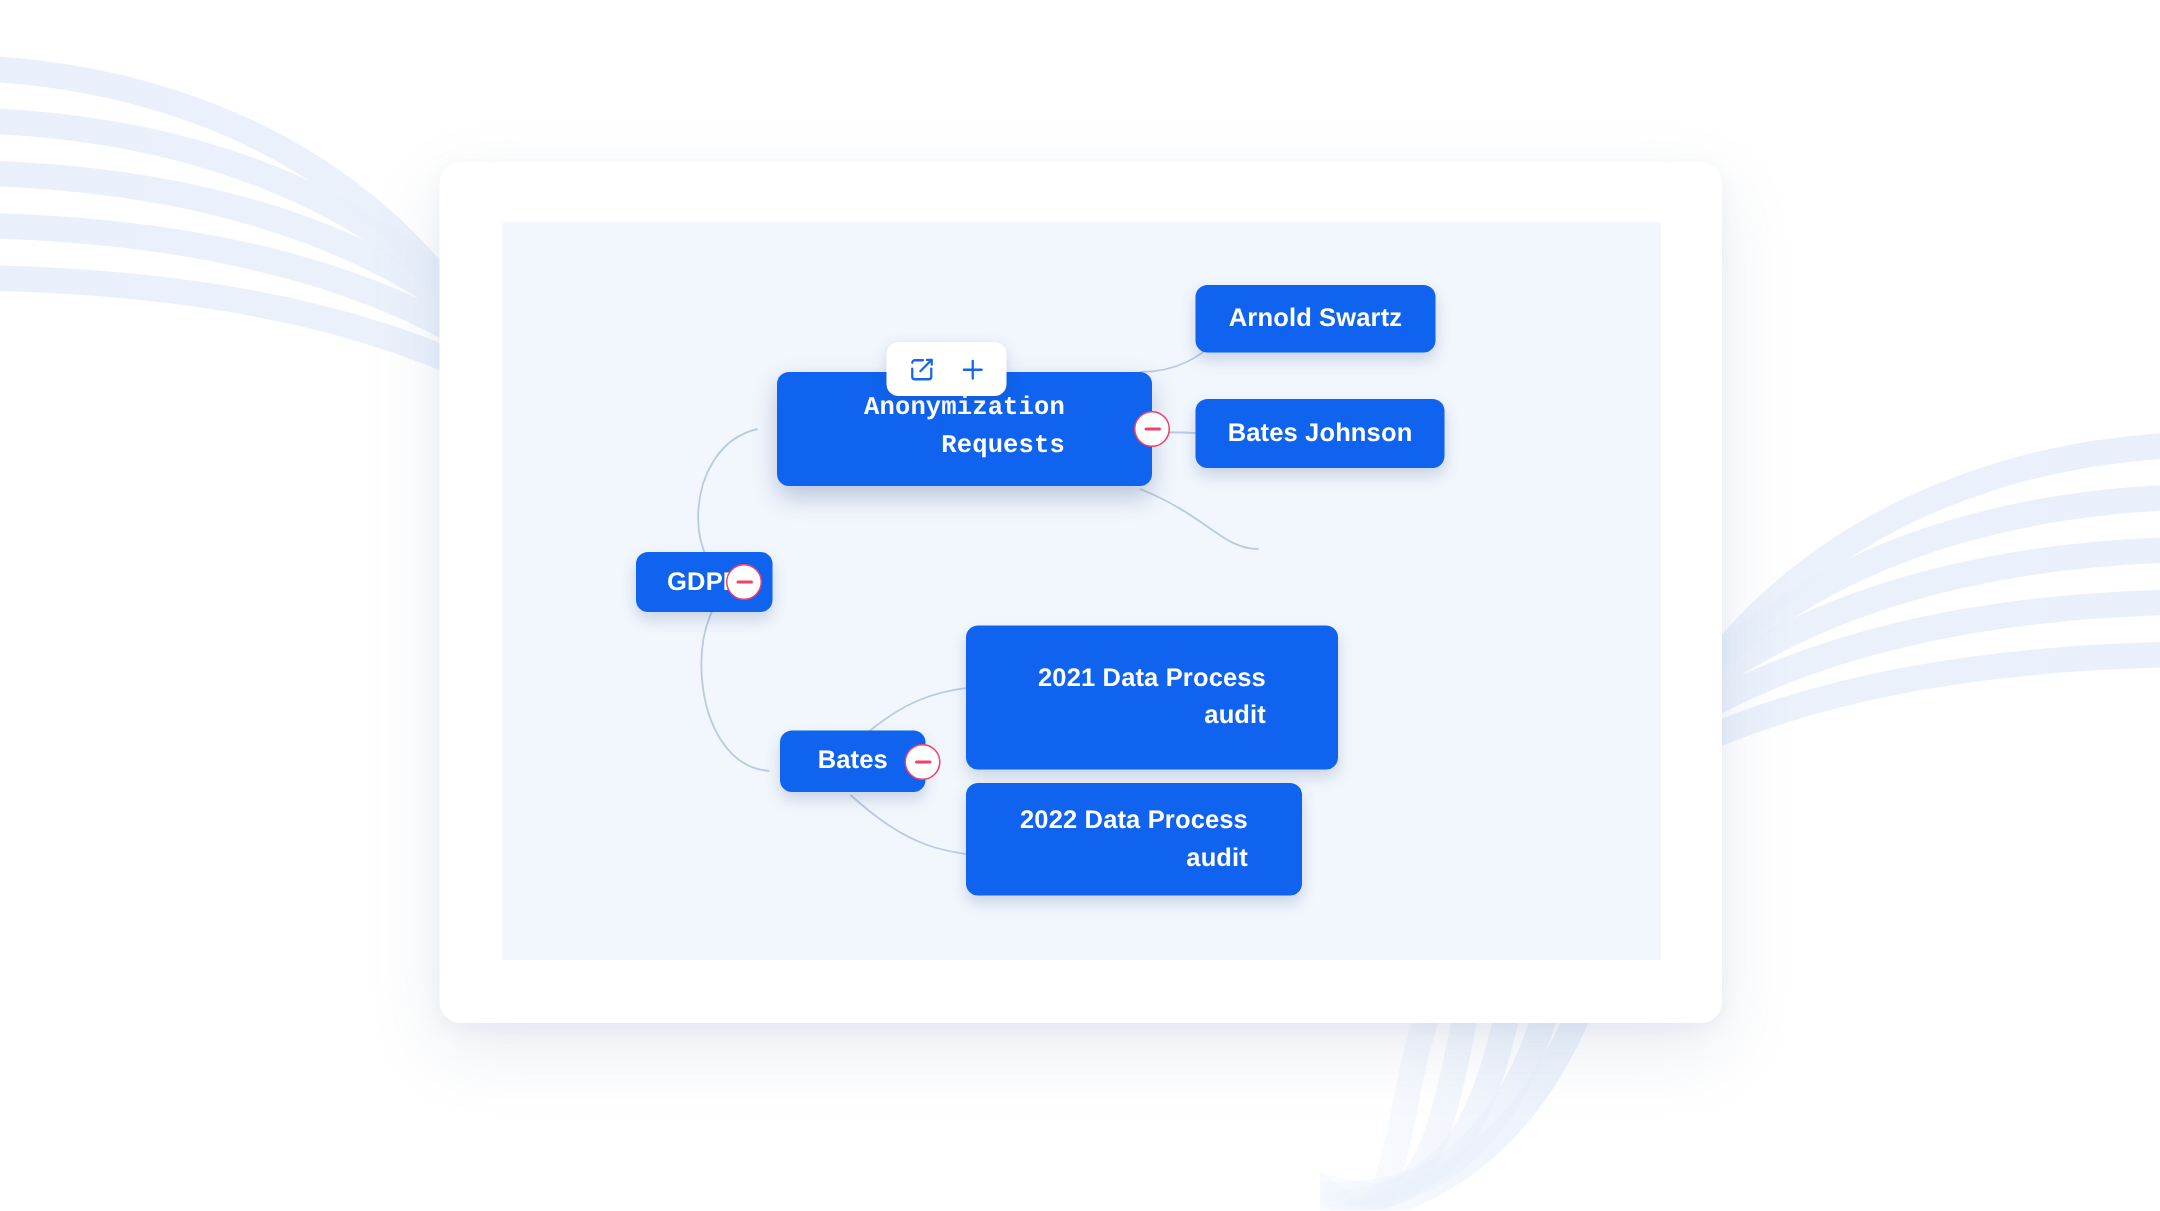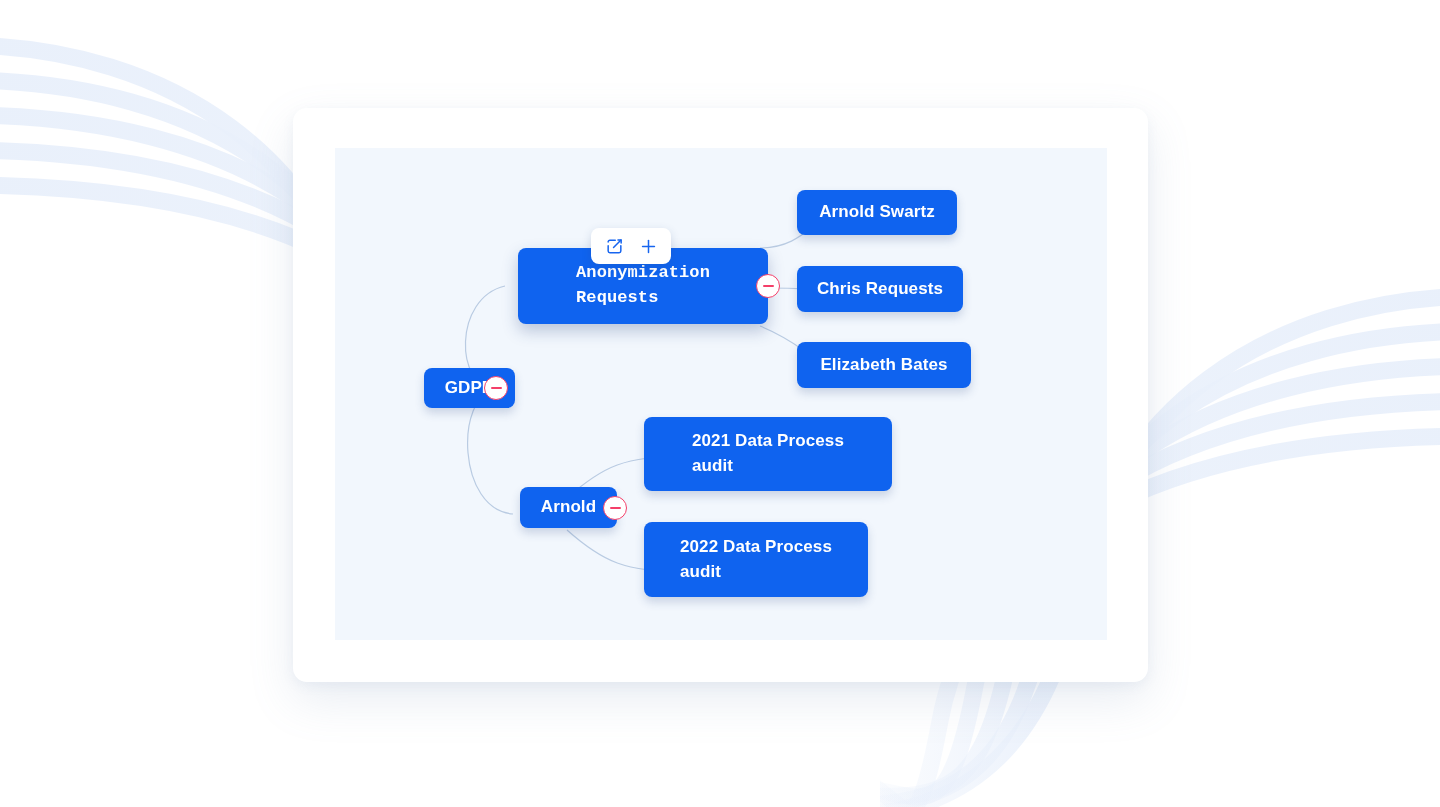--- a/index.html
+++ b/index.html
@@ -63,21 +63,21 @@
     position: absolute;
     background: #0f63ef;
     color: #ffffff;
     border-radius: 8px;
     font-weight: bold;
     font-size: 17px;
     line-height: 1.45;
     display: flex;
     align-items: center;
     justify-content: center;
-    text-align: left;
+    text-align: right;
     box-sizing: border-box;
     box-shadow: 0 5px 10px rgba(40, 70, 130, 0.20);
     letter-spacing: 0.1px;
     cursor: pointer;
     z-index: 3;
   }
   .node-label {
     padding: 0 14px;
     white-space: pre-line;
   }
@@ -224,33 +224,30 @@
           <path d="M4.5 12 H19.5"></path>
         </svg>
       </button>
     </div>
 
     <div class="node" id="node-arnold-swartz" style="left:462px; top:42px; width:160px; height:45px;">
       <span class="node-label">Arnold Swartz</span>
     </div>
 
     <div class="node" id="node-chris-johnson" style="left:462px; top:118px; width:166px; height:46px;">
-      <span class="node-label">Chris Requests</span>
-    </div>
-
-    <div class="node" id="node-elizabeth-bates" style="left:462px; top:194px; width:174px; height:46px;">
-      <span class="node-label">Elizabeth Bates</span>
-    </div>
+      <span class="node-label">Bates Johnson</span>
+    </div>
+
 
     <div class="node" id="node-audits" style="left:185px; top:339px; width:97px; height:41px;">
-      <span class="node-label">Arnold</span>
+      <span class="node-label">Bates</span>
     </div>
     <div class="collapse-badge" id="badge-audits" style="left:268px; top:348px;"></div>
 
-    <div class="node" id="node-audit-2021" style="left:309px; top:269px; width:248px; height:74px;">
+    <div class="node" id="node-audit-2021" style="left:309px; top:269px; width:248px; height:96px;">
       <span class="node-label">2021 Data Process
 audit</span>
     </div>
 
     <div class="node" id="node-audit-2022" style="left:309px; top:374px; width:224px; height:75px;">
       <span class="node-label">2022 Data Process
 audit</span>
     </div>
 
   </div>

